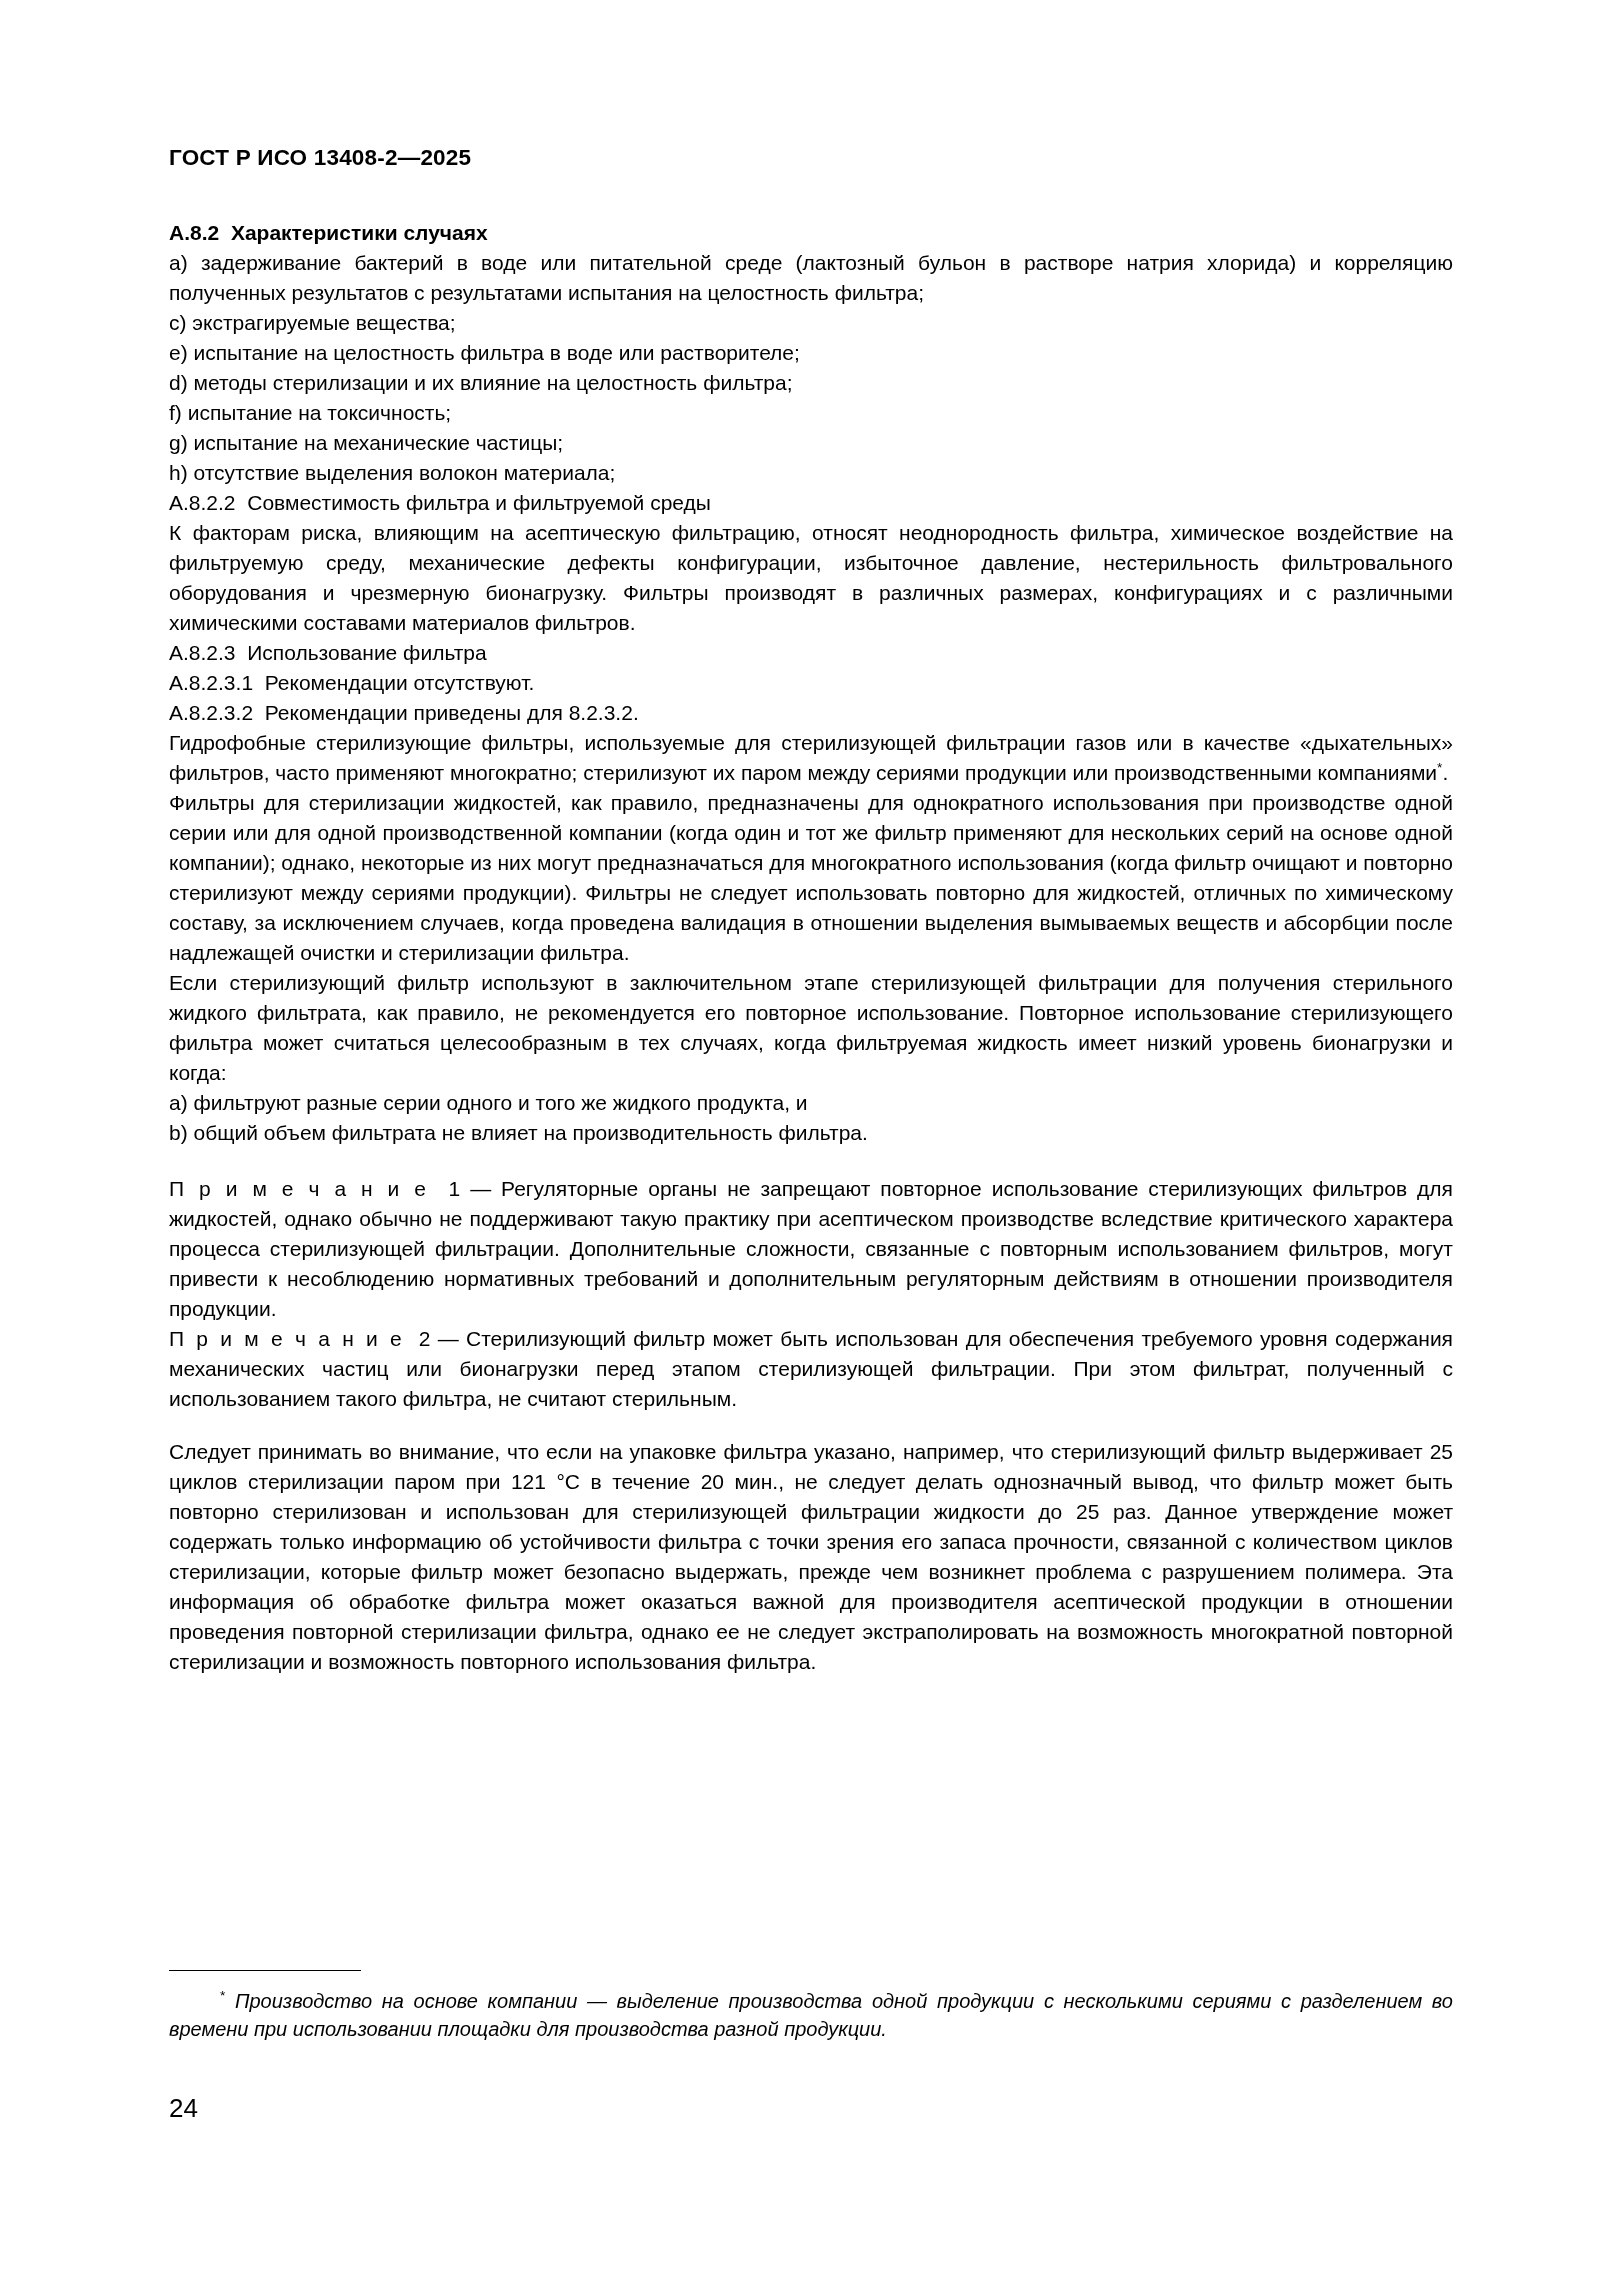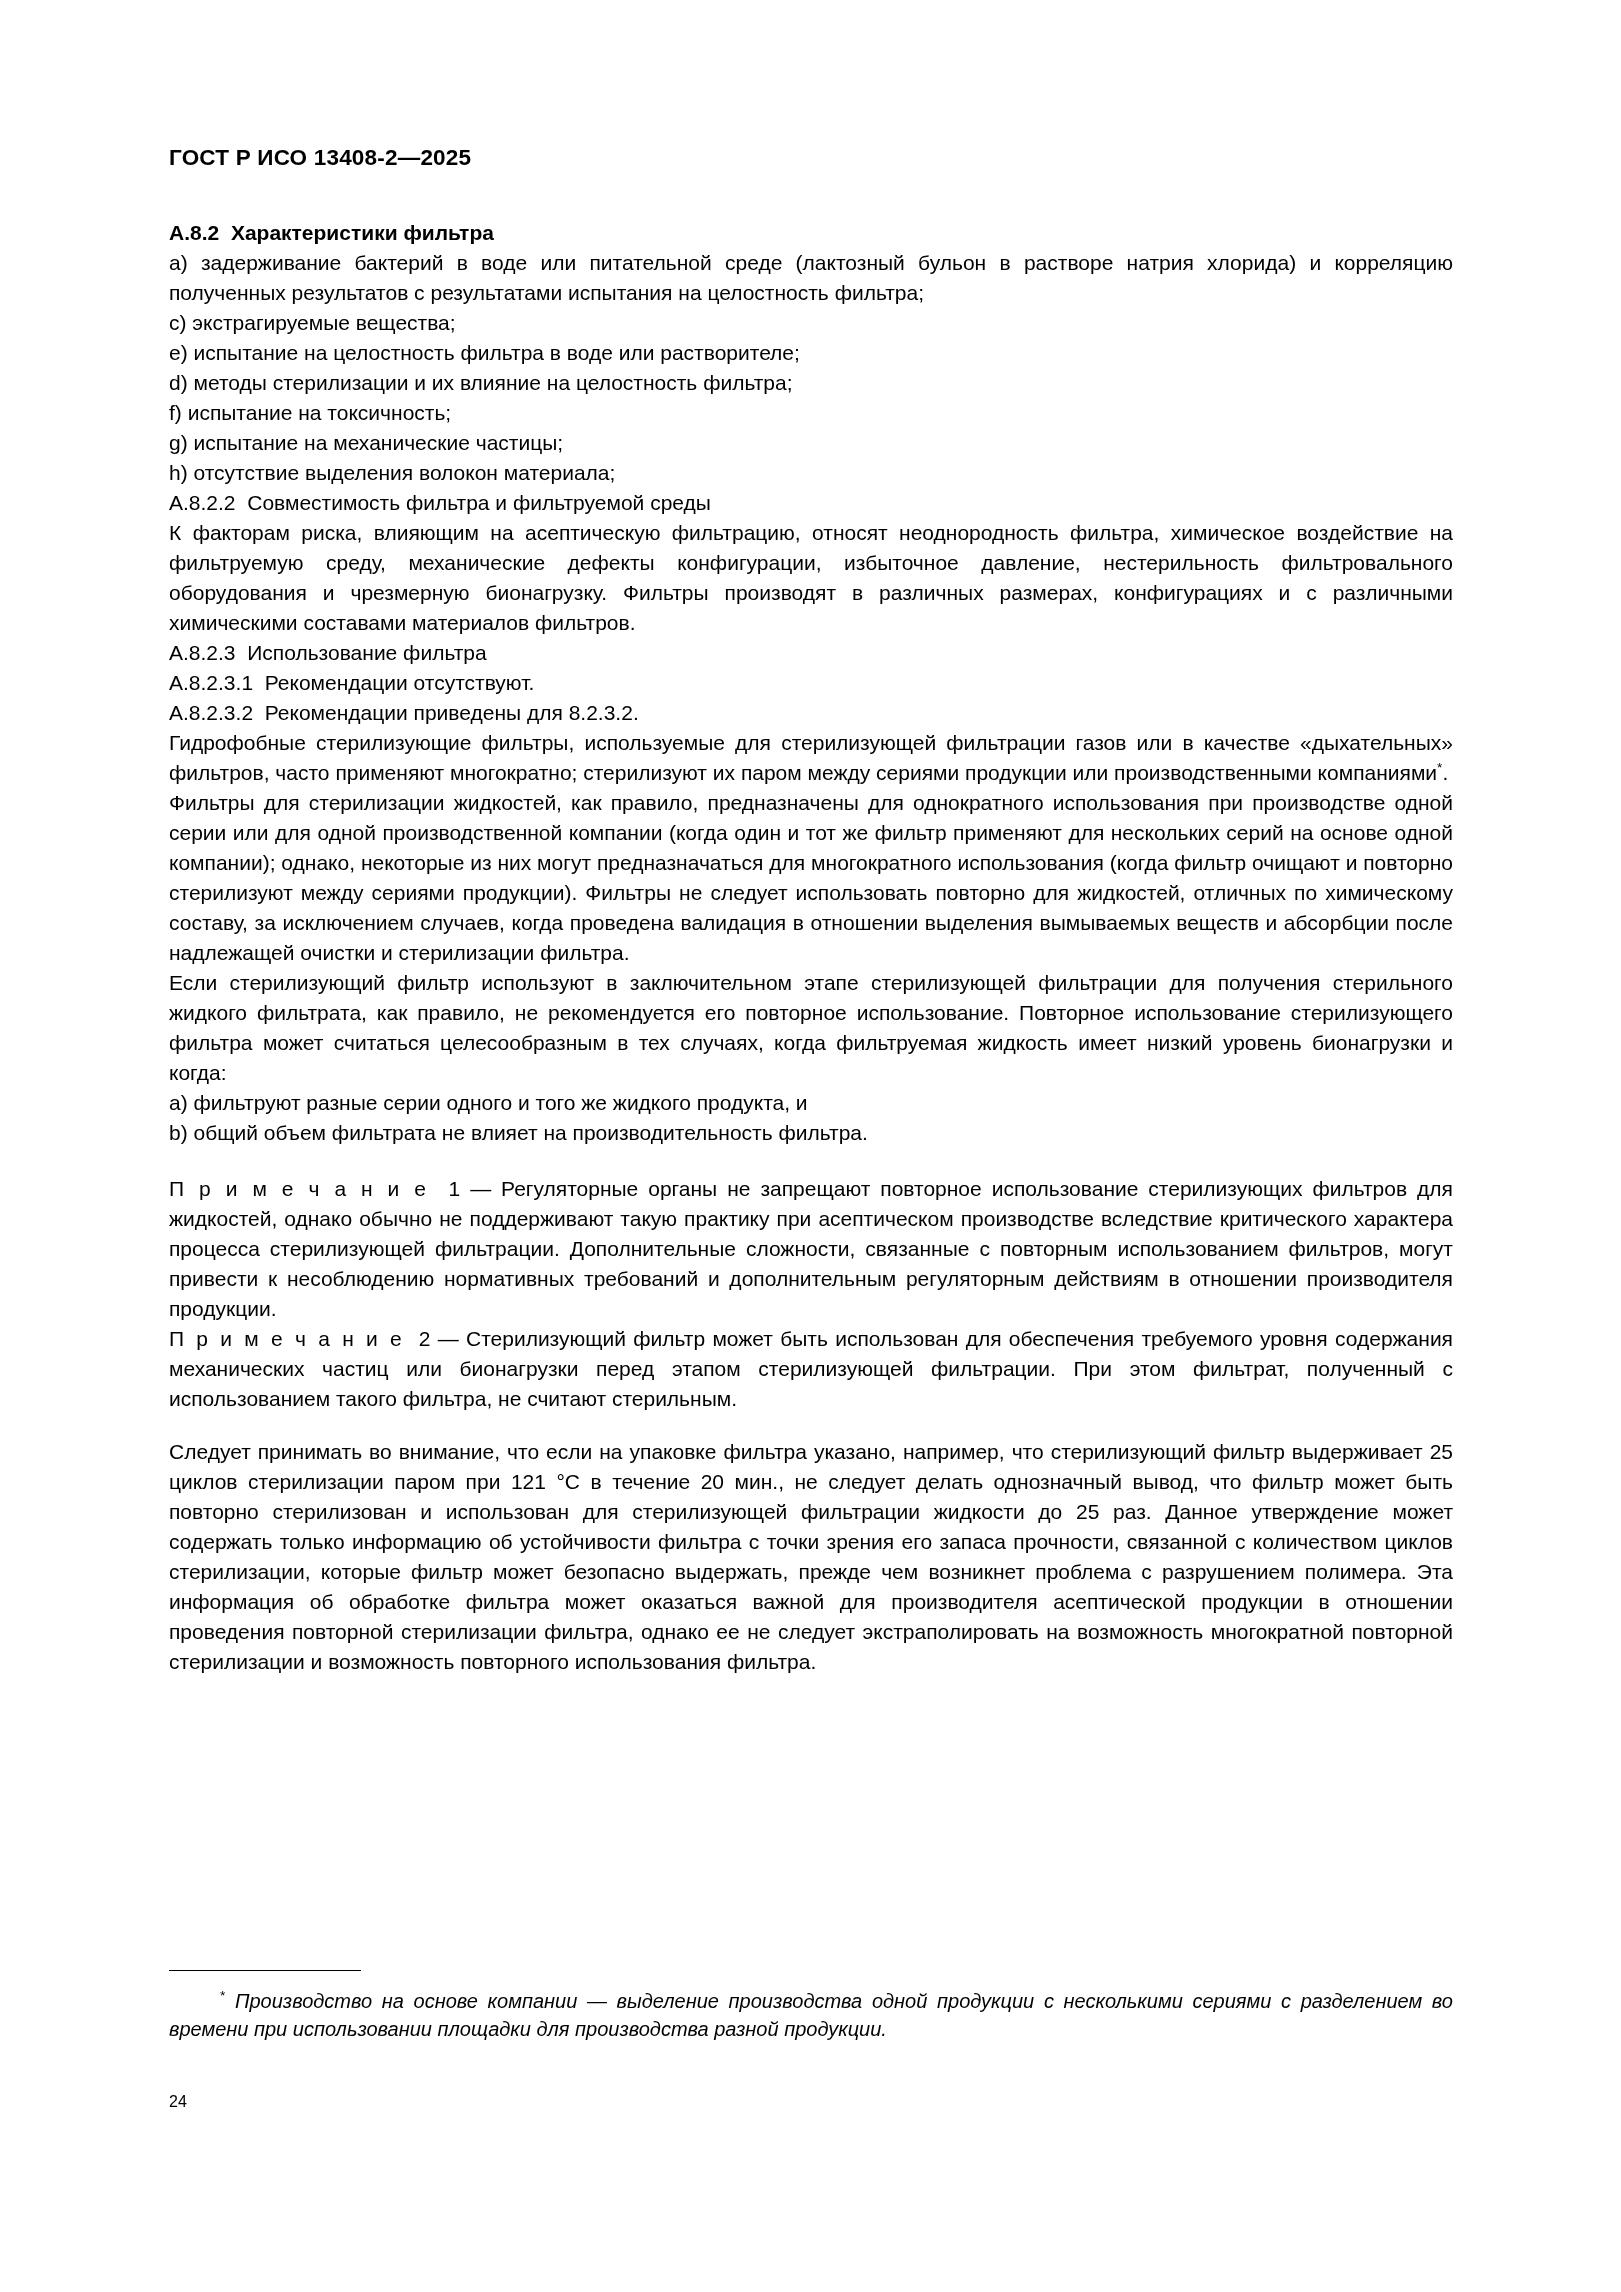--- a/index.html
+++ b/index.html
@@ -95,35 +95,35 @@
   .footnote .fn-mark {
     font-style: normal;
     font-size: 13.7px;
     vertical-align: super;
     line-height: 0;
   }
   .page-number {
     position: absolute;
     left: 0;
     top: 2093px;
-    font-size: 16px;
+    font-size: 26px;
   }
 </style>
 </head>
 <body>
 
 <div class="page">
   <div class="content">
 
     <div class="header">ГОСТ Р ИСО 13408-2—2025</div>
 
     <div class="body-text">
 
       <p class="sub-head">
-        <span>A.8.2</span>&nbsp;&nbsp;<span>Характеристики фильтра</span>
+        <span>A.8.2</span>&nbsp;&nbsp;<span>Характеристики случаях</span>
       </p>
 
 
       <p class="indent">a)  задерживание бактерий в воде или питательной среде (лактозный бульон в растворе натрия хлорида) и корреляцию полученных результатов с результатами испытания на целостность фильтра;</p>
       <p class="indent">c)  экстрагируемые вещества;</p>
       <p class="indent">e)  испытание на целостность фильтра в воде или растворителе;</p>
       <p class="indent">d)  методы стерилизации и их влияние на целостность фильтра;</p>
       <p class="indent">f)  испытание на токсичность;</p>
       <p class="indent">g)  испытание на механические частицы;</p>
       <p class="indent">h)  отсутствие выделения волокон материала;</p>

